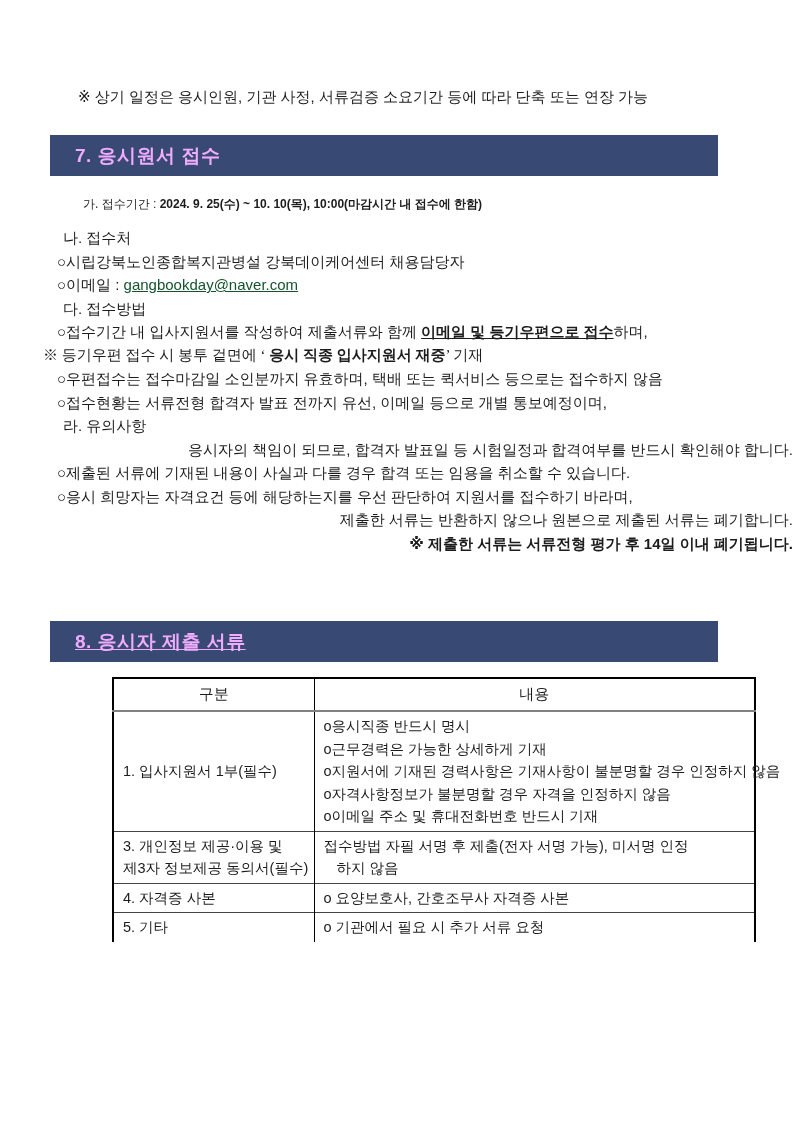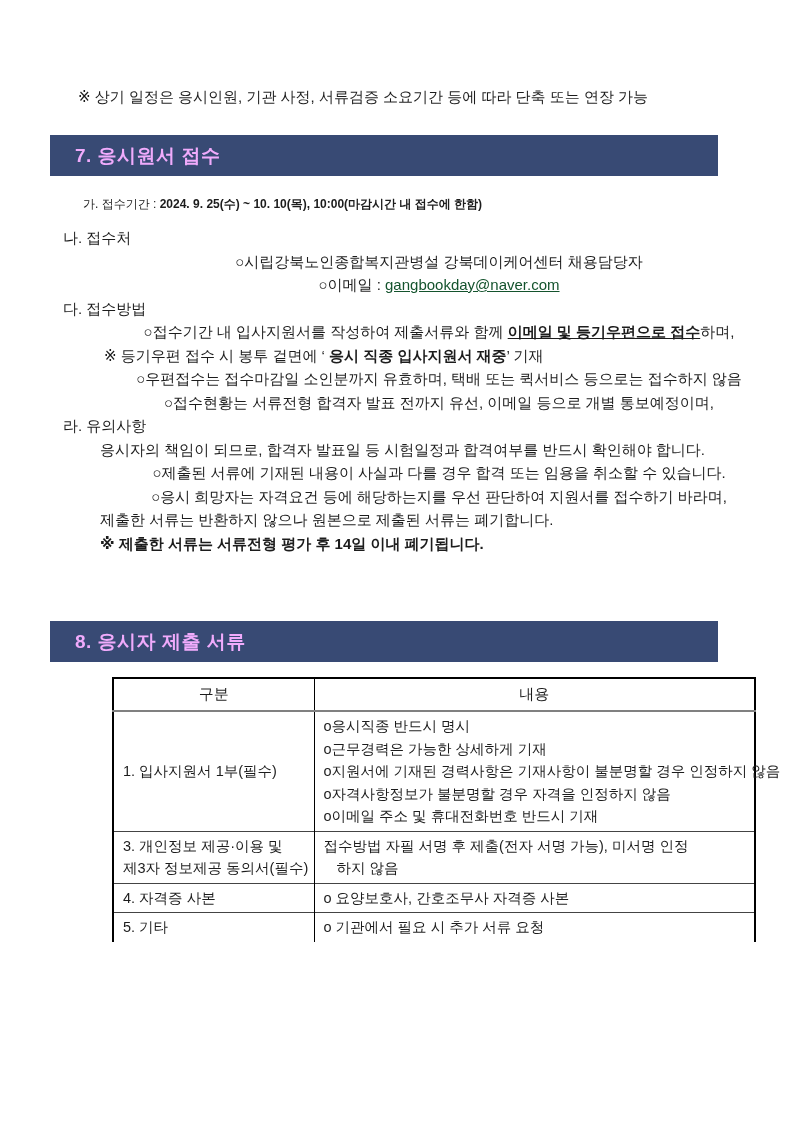--- a/index.html
+++ b/index.html
@@ -14,35 +14,35 @@
     position:absolute;left:78px;top:88px;font-size:15px;white-space:nowrap;
   }
 
   .section-bar{
     position:absolute;left:50px;width:668px;height:41px;
     background:#384a74;color:#f0abfc;
     display:flex;align-items:center;box-sizing:border-box;padding-left:25px;
     font-size:19px;font-weight:bold;letter-spacing:0.5px;
   }
   .bar-7{top:135px;}
-  .bar-8{top:621px;}
+  .bar-8{top:621px;text-decoration:underline;}
 
   .ga-line{
     position:absolute;left:63px;top:196px;font-size:12px;white-space:nowrap;margin-left:20px;
   }
   .ga-line .val{font-weight:bold;}
 
   .block7{
     position:absolute;left:0;top:226px;width:793px;font-size:15px;
   }
   .block7 .ln{line-height:23.5px;white-space:nowrap;}
   .ind-h{margin-left:63px;}   
-  .ind-b{margin-left:85px;text-align:center;}   
-  .ind-s{margin-left:104px;}   
-  .ind-c{margin-left:100px;}  
+  .ind-b{margin-left:57px;}   
+  .ind-s{margin-left:43px;font-family:Liberation Serif, serif;}   
+  .ind-c{margin-left:100px;text-align:right;}  
   .bold{font-weight:bold;}
   .bu{font-weight:bold;text-decoration:underline;}
   .email-link{color:#14532d;text-decoration:underline;}
 
   .table-wrap{position:absolute;left:77px;top:677px;width:642px;}
   table.sub-table{
     border-collapse:collapse;width:642px;font-size:14.5px;
     border:2px solid #000;table-layout:fixed;margin-left:35px;
   }
   table.sub-table col.c1{width:201px;}

